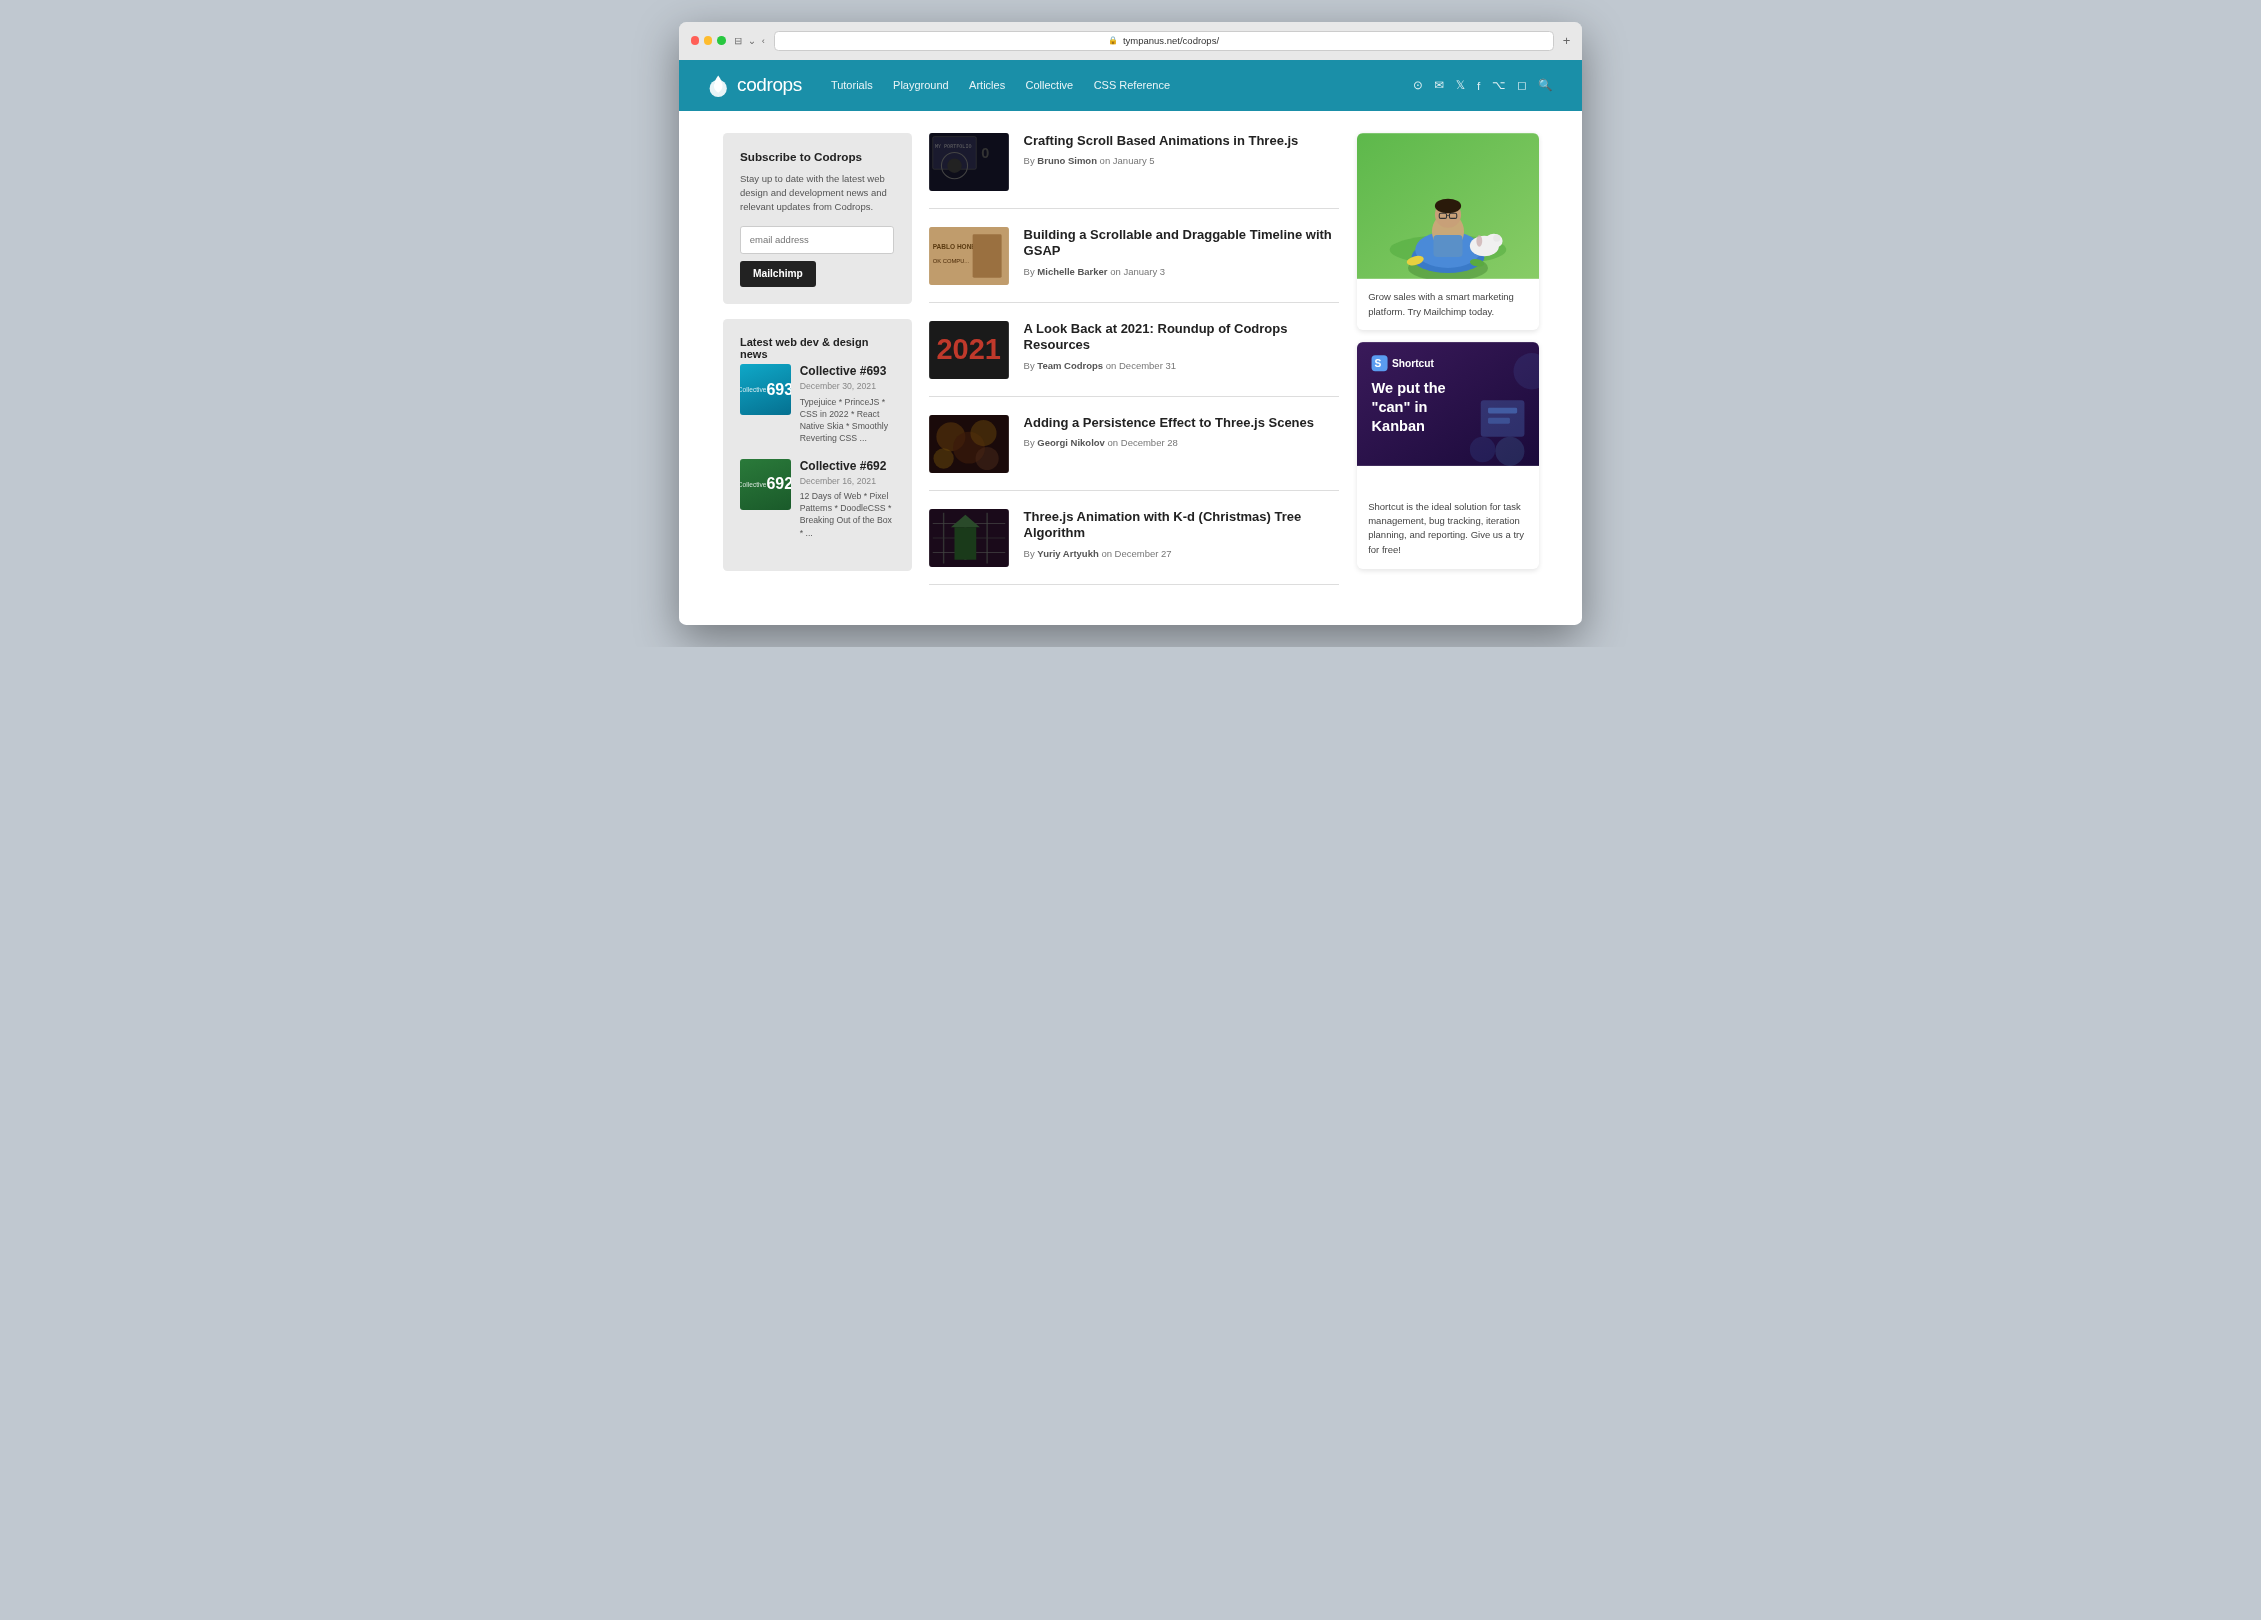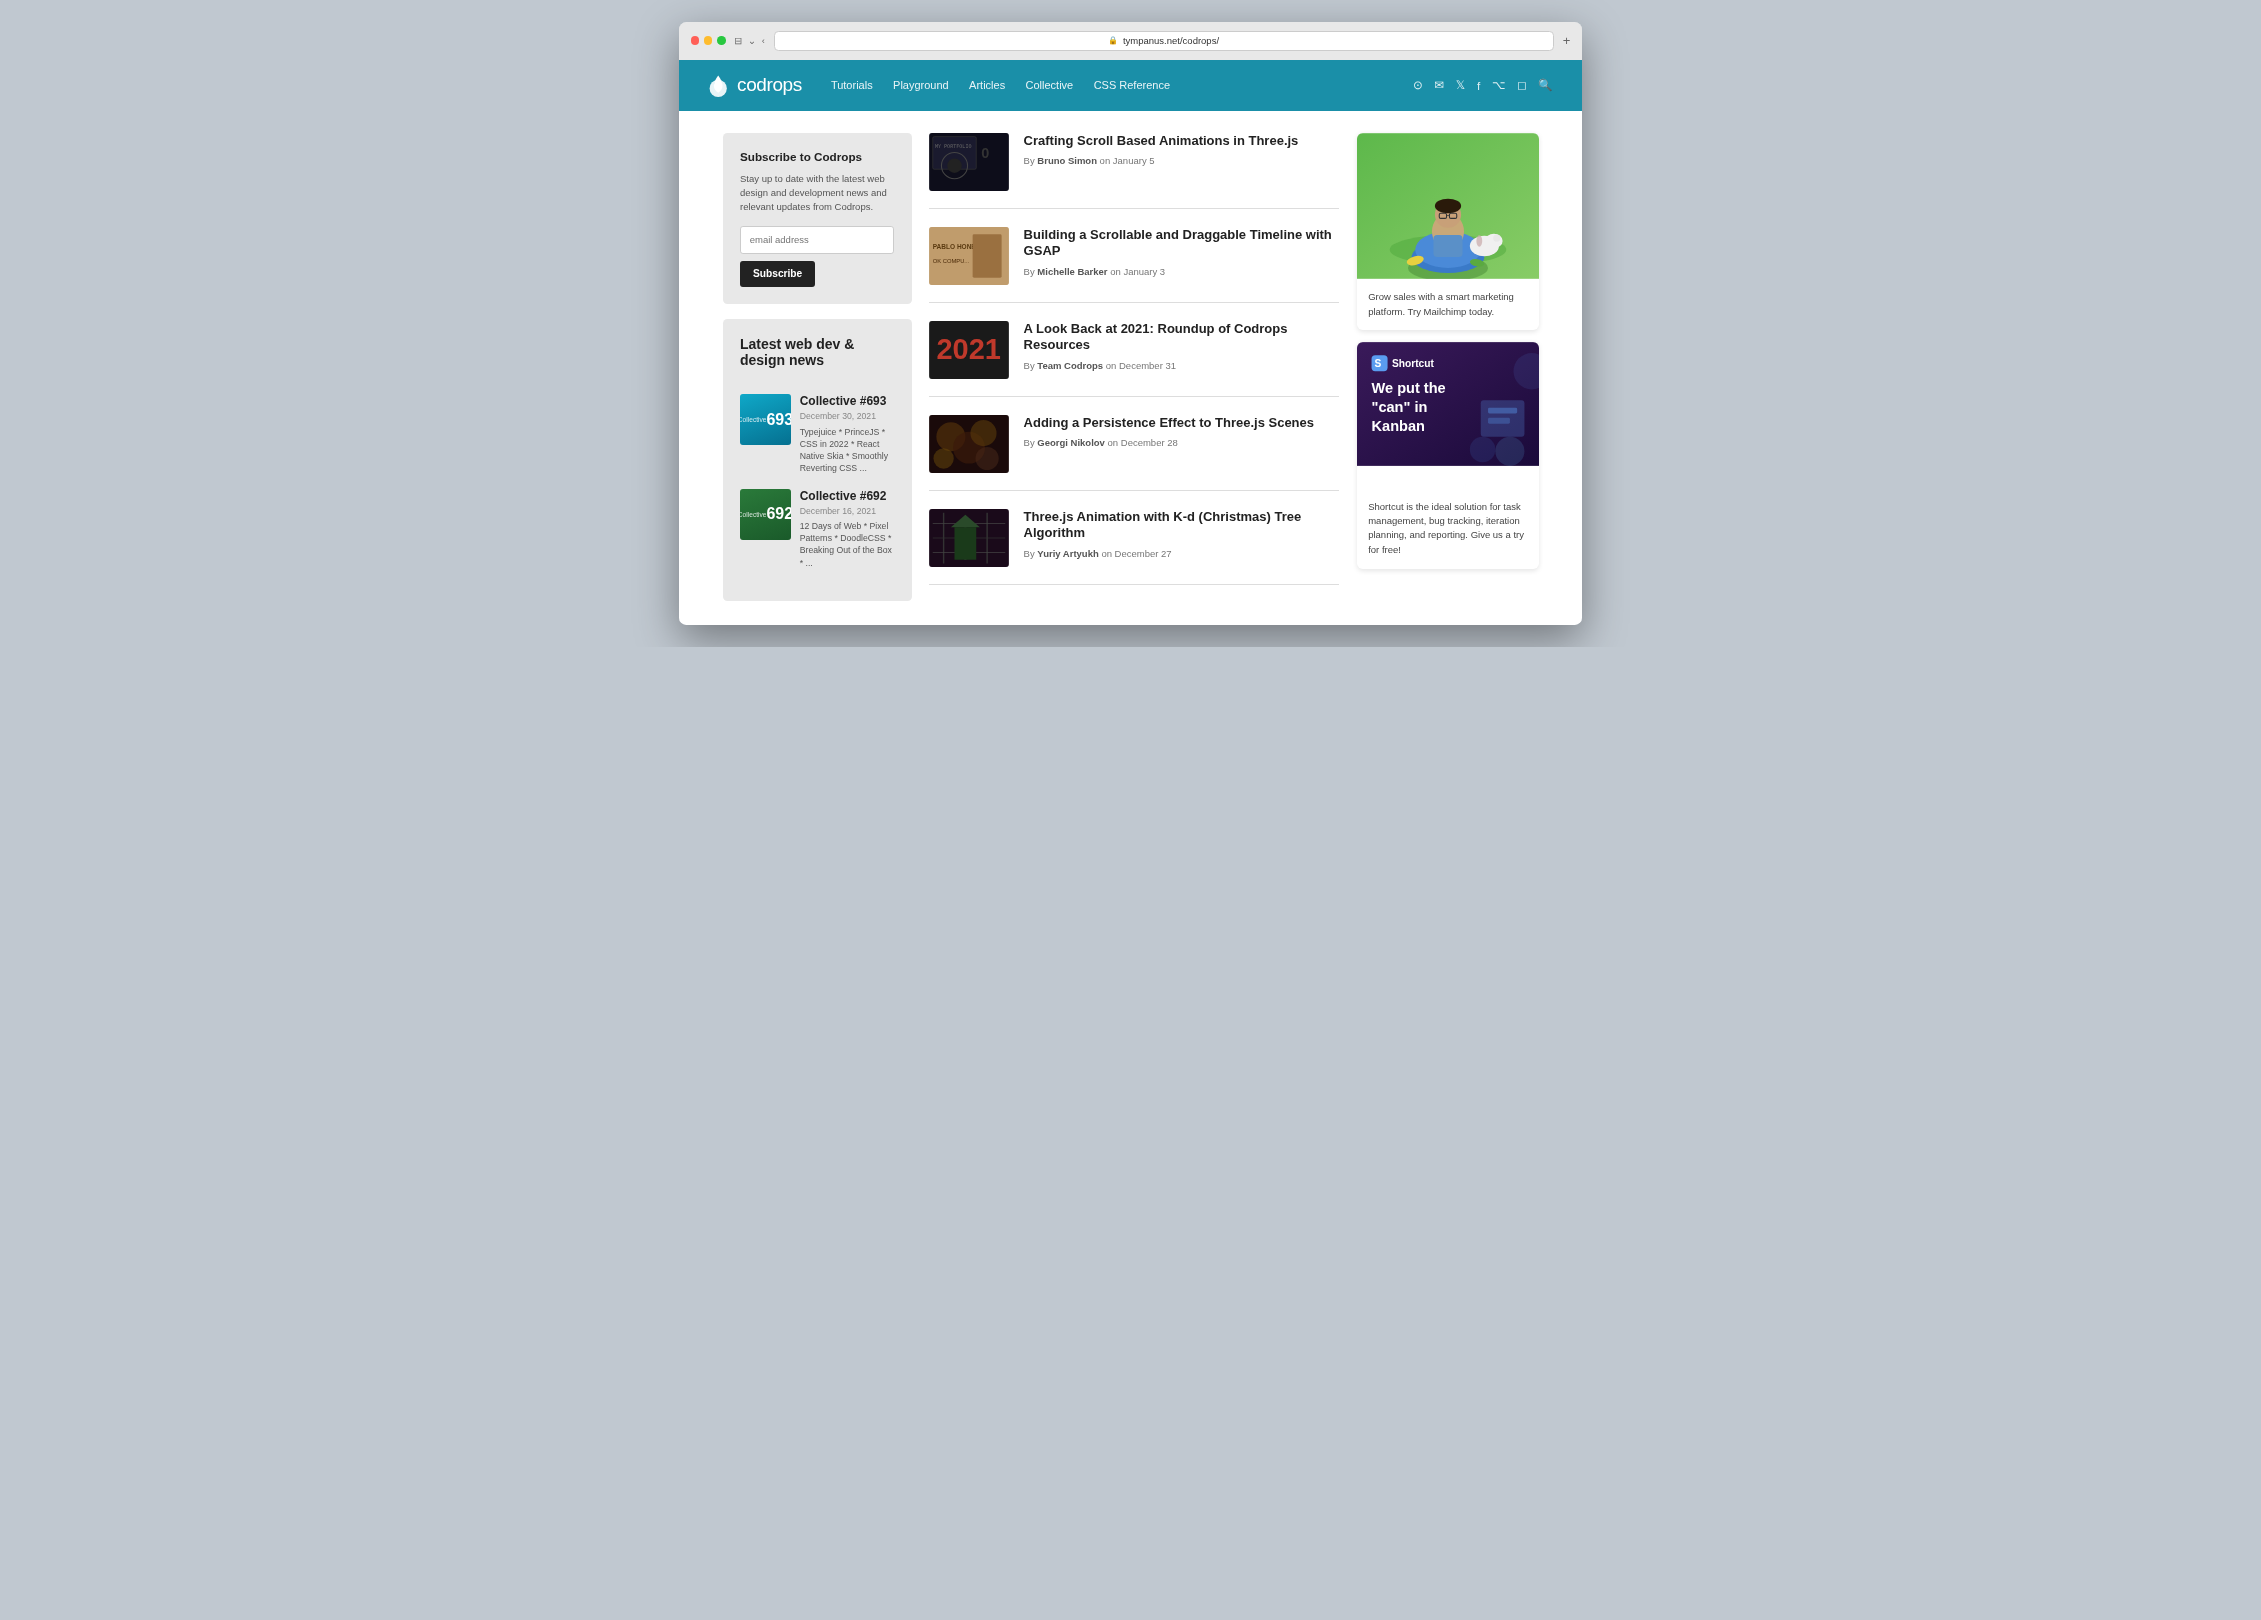--- a/index.html
+++ b/index.html
@@ -148,24 +148,24 @@
       font-weight: 600;
       cursor: pointer;
     }
 
     .news-box {
       background: #e8e8e8;
       border-radius: 4.4px;
       padding: 17.5px;
     }
     .news-box h3 {
-      font-size: 14px;
+      font-size: 11px;
       font-weight: 600;
       color: #222;
-      margin-bottom: 26px;
+      margin-bottom: 4px;
     }
     .news-item {
       display: flex;
       gap: 8.7px;
       margin-bottom: 14.6px;
     }
     .news-thumb {
       width: 51px;
       height: 51px;
       border-radius: 2.9px;
@@ -321,21 +321,21 @@
     </header>
 
     <div class="site-content">
 
       <aside class="sidebar">
 
         <div class="subscribe-box">
           <h3>Subscribe to Codrops</h3>
           <p>Stay up to date with the latest web design and development news and relevant updates from Codrops.</p>
           <input class="email-input" type="email" placeholder="email address" style="">
-          <button class="subscribe-btn">Subscribe</button>
+          <button class="subscribe-btn">Mailchimp</button>
         </div>
 
         <div class="news-box">
           <h3>Latest web dev &amp; design news</h3>
 
           <div class="news-item">
             <div class="news-thumb">
               <div class="thumb-collective-693" style="width:51px;height:51px;">
                 <span style="font-size:6.6px; opacity:0.8;">Collective</span>
                 <span style="font-size:16px; font-weight:900; line-height:1;">693</span>

